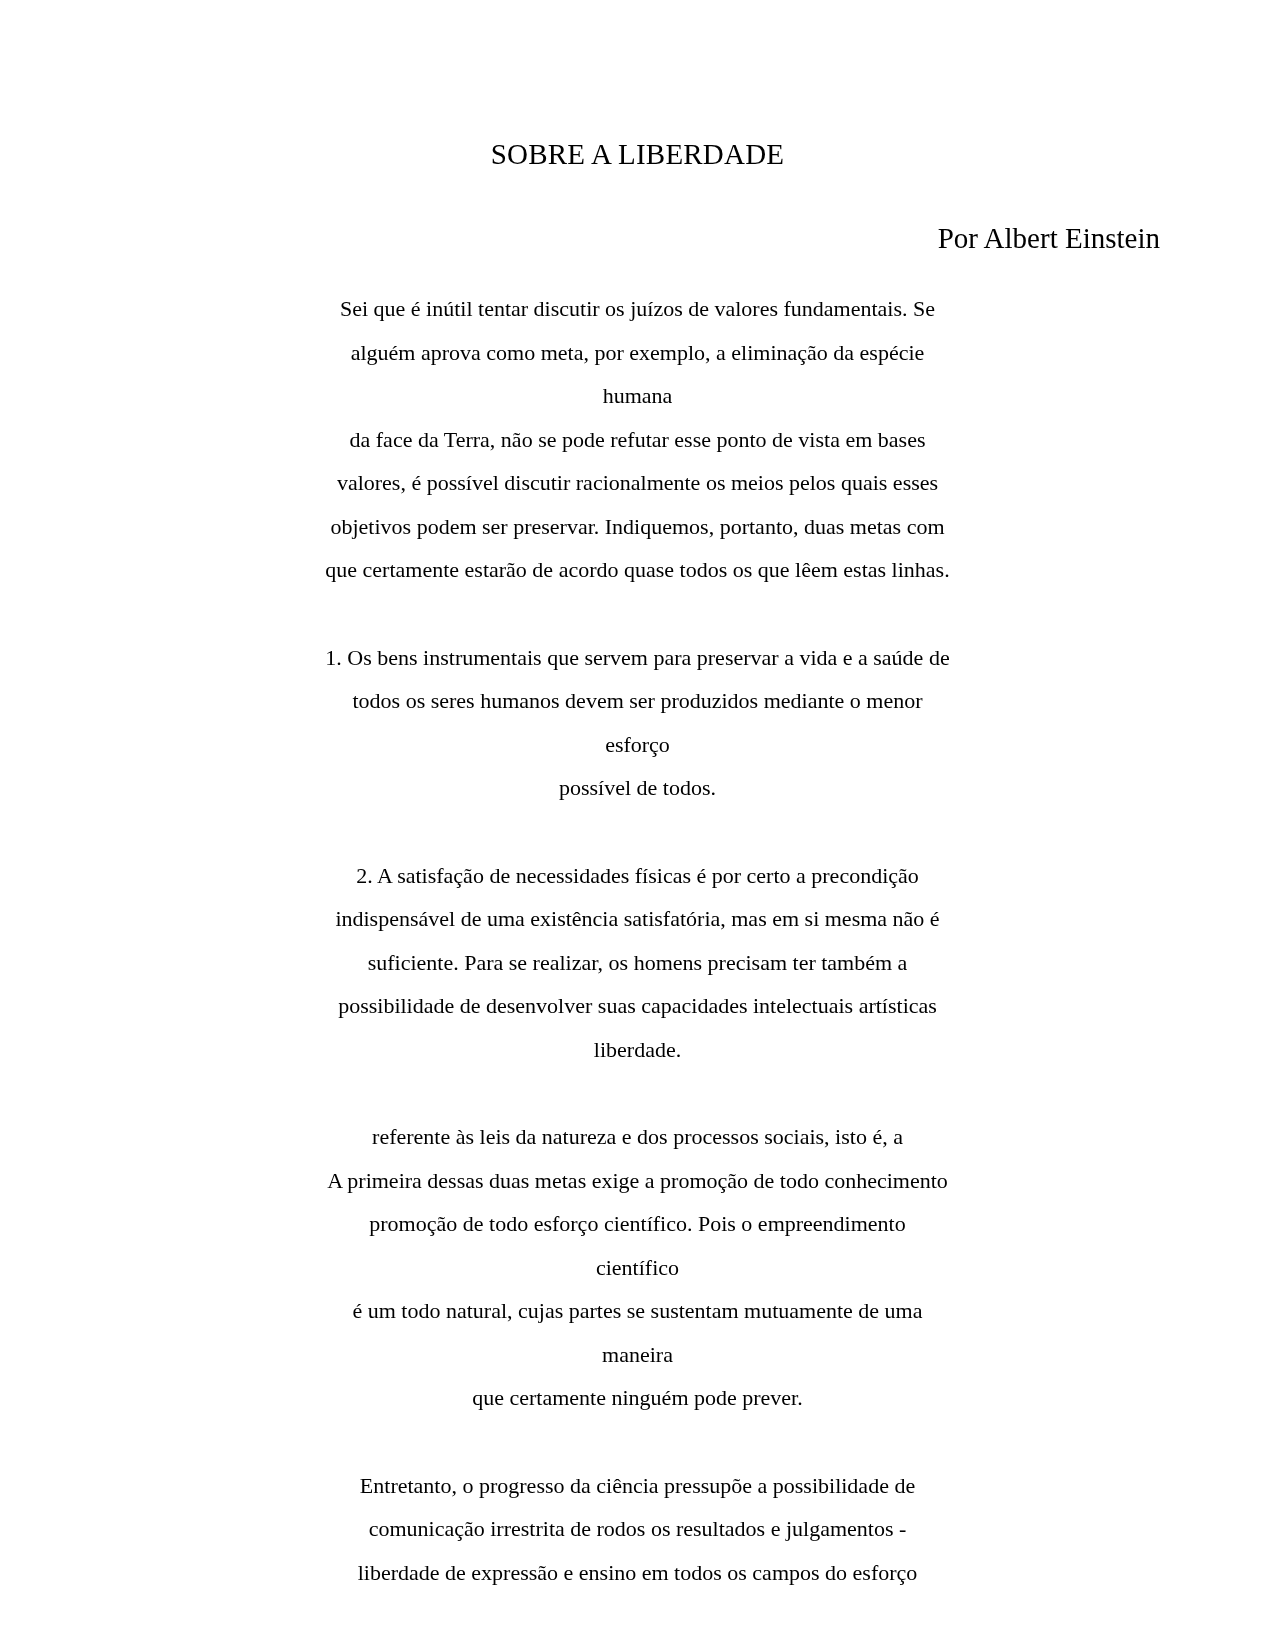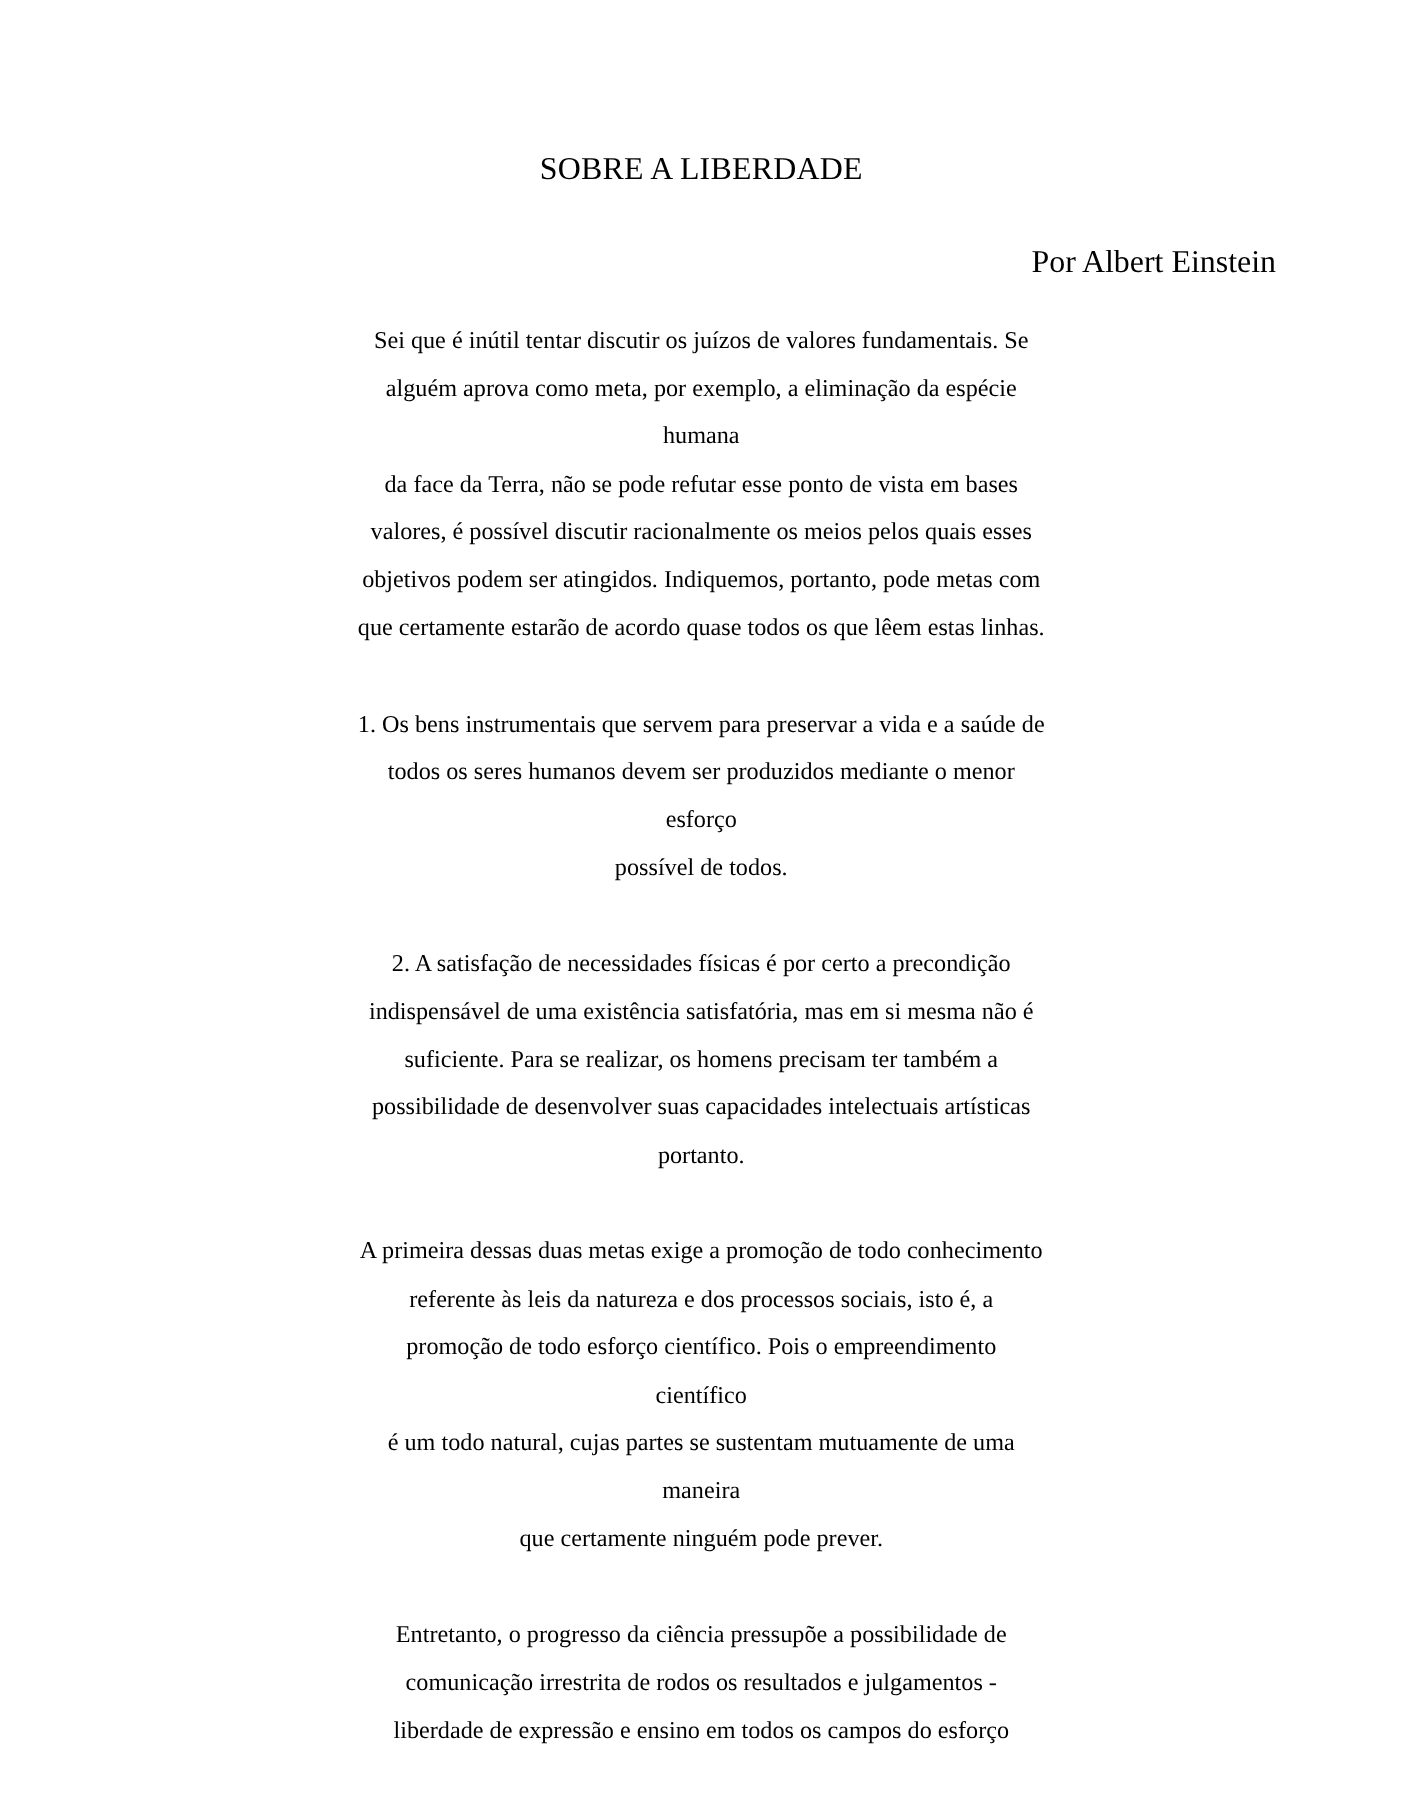--- a/index.html
+++ b/index.html
@@ -69,48 +69,48 @@
     <p class="byline">Por Albert Einstein</p>
 
     <div class="spacer-sm"></div>
 
     <p class="para">
       <span class="ln">Sei que é inútil tentar discutir os juízos de valores fundamentais. Se</span>
       <span class="ln">alguém aprova como meta, por exemplo, a eliminação da espécie</span>
       <span class="ln">humana</span>
       <span class="ln">da face da Terra, não se pode refutar esse ponto de vista em bases</span>
       <span class="ln">valores, é possível discutir racionalmente os meios pelos quais esses</span>
-      <span class="ln">objetivos podem ser atingidos. Indiquemos, portanto, pode metas com</span>
+      <span class="ln">objetivos podem ser preservar. Indiquemos, portanto, duas metas com</span>
       <span class="ln">que certamente estarão de acordo quase todos os que lêem estas linhas.</span>
     </p>
 
     <div class="spacer-lg"></div>
 
     <p class="para">
       <span class="ln">1. Os bens instrumentais que servem para preservar a vida e a saúde de</span>
       <span class="ln">todos os seres humanos devem ser produzidos mediante o menor</span>
       <span class="ln">esforço</span>
       <span class="ln">possível de todos.</span>
     </p>
 
     <div class="spacer-lg"></div>
 
     <p class="para">
       <span class="ln">2. A satisfação de necessidades físicas é por certo a precondição</span>
       <span class="ln">indispensável de uma existência satisfatória, mas em si mesma não é</span>
       <span class="ln">suficiente. Para se realizar, os homens precisam ter também a</span>
       <span class="ln">possibilidade de desenvolver suas capacidades intelectuais artísticas</span>
-      <span class="ln">portanto.</span>
+      <span class="ln">liberdade.</span>
     </p>
 
     <div class="spacer-lg"></div>
 
     <p class="para">
+      <span class="ln">referente às leis da natureza e dos processos sociais, isto é, a</span>
       <span class="ln">A primeira dessas duas metas exige a promoção de todo conhecimento</span>
-      <span class="ln">referente às leis da natureza e dos processos sociais, isto é, a</span>
       <span class="ln">promoção de todo esforço científico. Pois o empreendimento</span>
       <span class="ln">científico</span>
       <span class="ln">é um todo natural, cujas partes se sustentam mutuamente de uma</span>
       <span class="ln">maneira</span>
       <span class="ln">que certamente ninguém pode prever.</span>
     </p>
 
     <div class="spacer-lg"></div>
 
     <p class="para">

